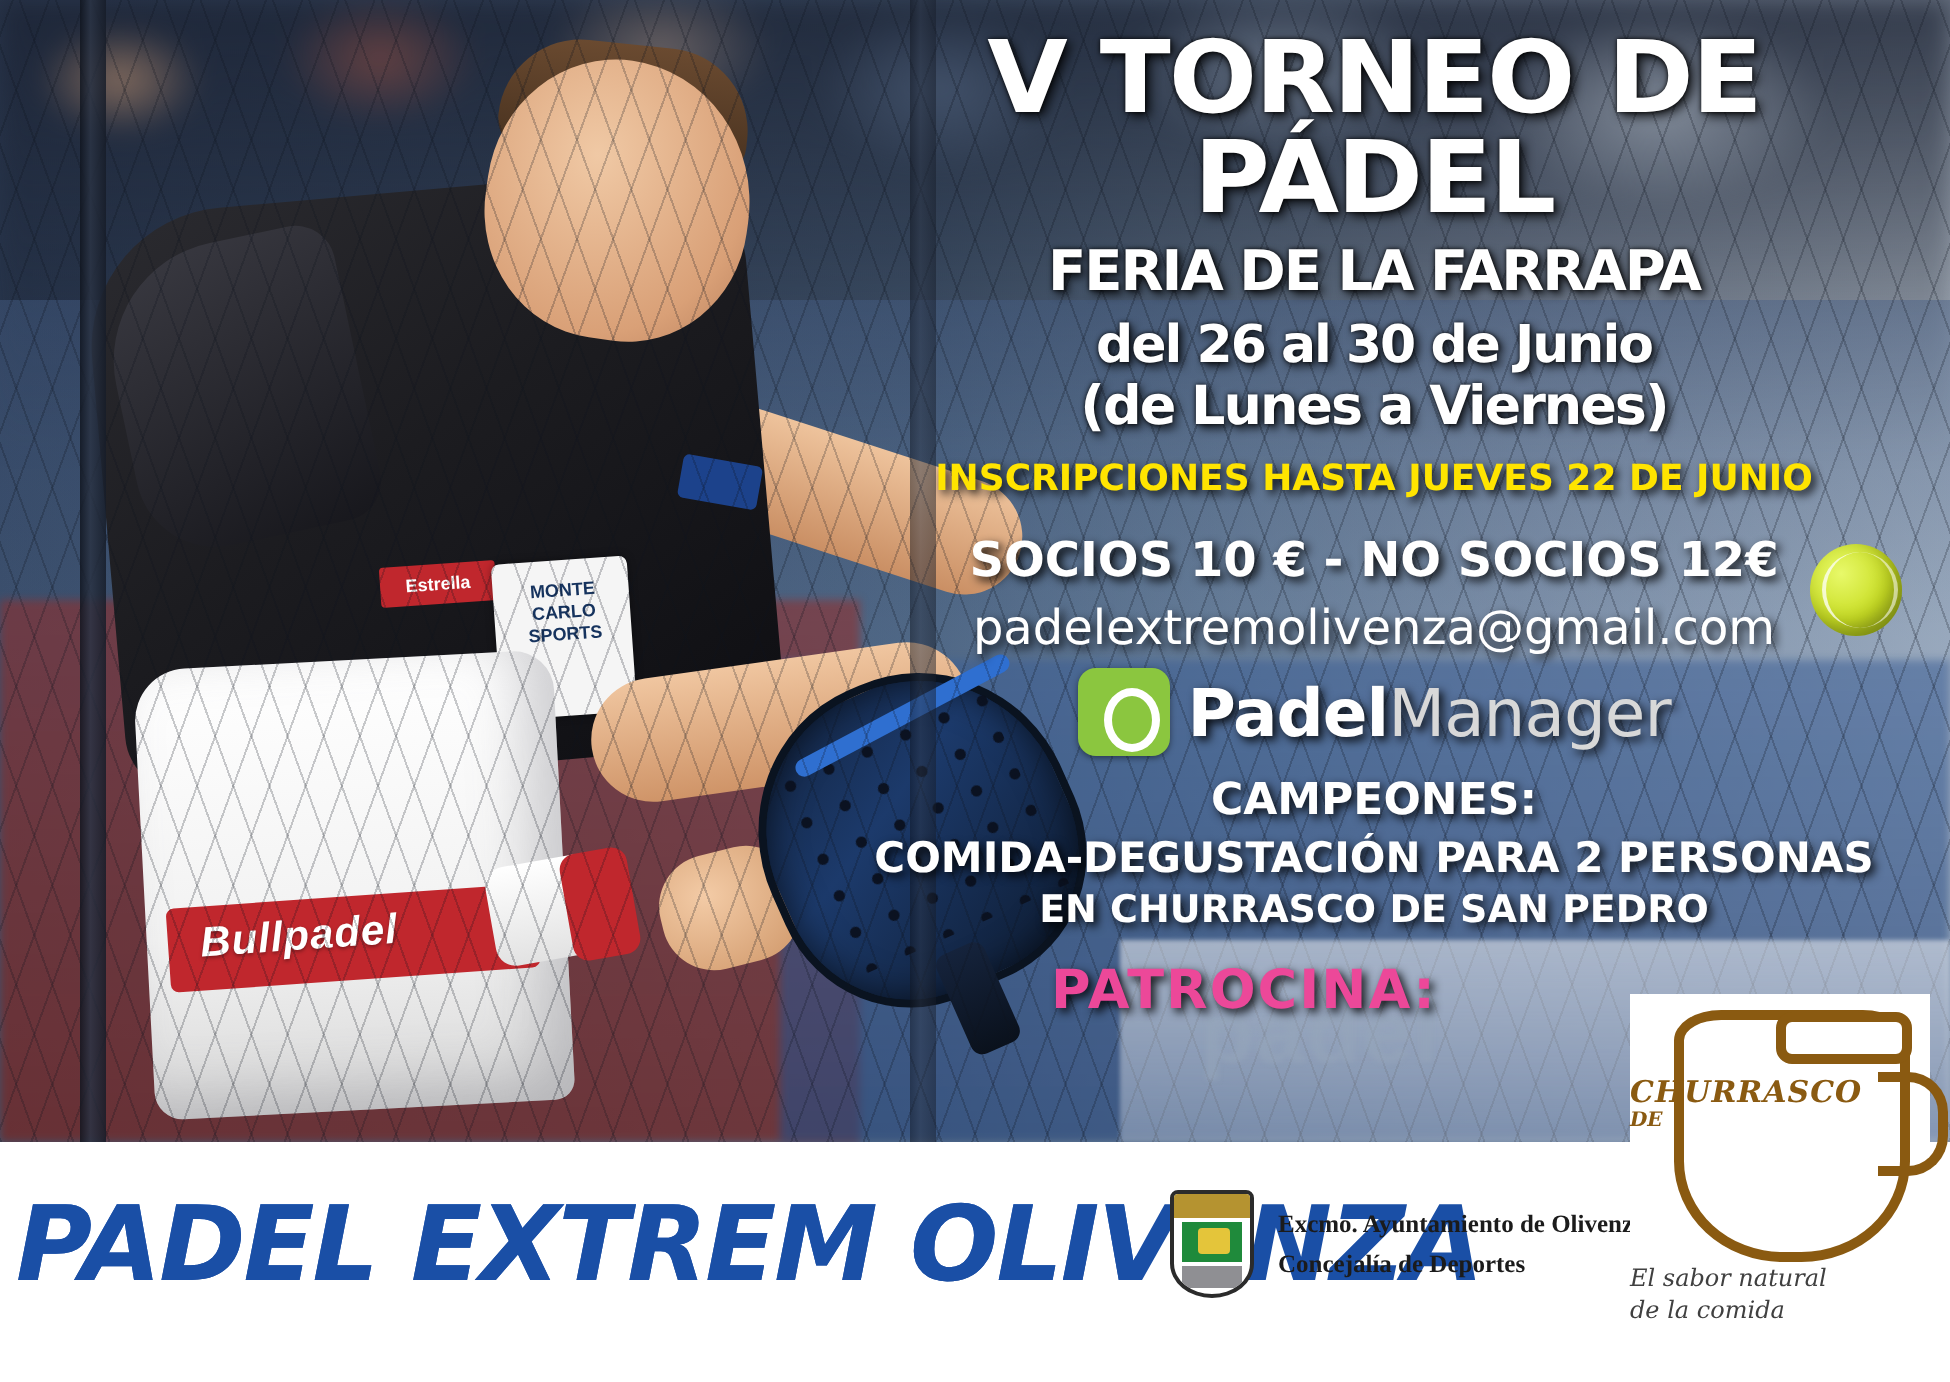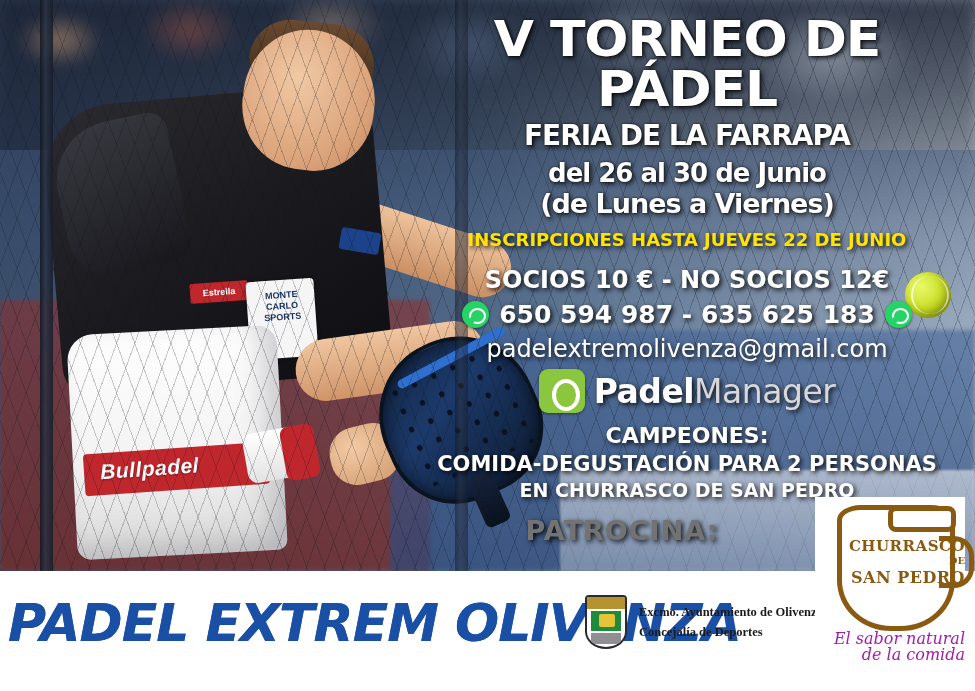--- a/index.html
+++ b/index.html
@@ -317,21 +317,21 @@
     margin-top: 4px; font-size: 21px; font-weight: 700; color: #ffffff;
     font-family: "DejaVu Sans", sans-serif;
     text-shadow: 2px 2px 5px rgba(0,0,0,.9);
   }
   .t9 {
     margin-top: 3px; font-size: 19px; font-weight: 700; color: #ffffff;
     font-family: "DejaVu Sans", sans-serif;
     text-shadow: 2px 2px 5px rgba(0,0,0,.9);
   }
   .t10 {
-    margin-top: 14px; font-size: 27px; font-weight: 700; color: #737373;
+    margin-top: 14px; font-size: 27px; font-weight: 700; color: #ec4899;
     font-family: "DejaVu Sans", sans-serif;
     letter-spacing: 1px;
     text-shadow: 2px 2px 5px rgba(0,0,0,.9);
     padding-right: 130px;
   }
 
   
   .churrasco {
     position: absolute;
     right: 10px;
@@ -353,30 +353,30 @@
   }
   .ch-lid {
     position: absolute; left: 46px; top: -4px; width: 58px; height: 16px;
     border: 5px solid #8a5a11; border-radius: 8px; background: #fff;
   }
   .ch-handle {
     position: absolute; right: -24px; top: 26px; width: 30px; height: 42px;
     border: 5px solid #8a5a11; border-left: none; border-radius: 0 20px 20px 0;
   }
   .ch-word {
-    position: absolute; width: 100%; text-align: right;
-    color: #8a5a11; font-family: "DejaVu Serif", serif; font-weight: 700;
+    position: absolute; width: 100%; text-align: left;
+    color: #8a5a11; font-family: "DejaVu Serif", serif; font-weight: 700; font-style: italic;
   }
   .ch-w1 { top: 40px; font-size: 15px; letter-spacing: .5px; }
   .ch-w2 { top: 58px; font-size: 10px; }
   .ch-w3 { top: 71px; font-size: 16px; letter-spacing: .5px; }
   .ch-slogan {
     position: absolute; left: 0; right: 0; top: 134px;
-    text-align: right; color: #a21caf;
-    font-family: "DejaVu Serif", serif; font-style: italic; font-size: 16px;
+    text-align: left; color: #404040;
+    font-family: "DejaVu Serif", serif; font-style: italic; font-size: 12px;
     line-height: 16px;
   }
 
   
   .bottom {
     position: absolute;
     left: 0; top: 571px;
     width: 975px; height: 120px;
     background: #ffffff;
   }
@@ -487,25 +487,20 @@
   </div>
 
   <div class="textblock">
     <div class="ttl t1">V TORNEO DE PÁDEL</div>
     <div class="ttl t2">FERIA DE LA FARRAPA</div>
     <div class="ttl t3">del 26 al 30 de Junio</div>
     <div class="ttl t4">(de Lunes a Viernes)</div>
     <div class="t5">INSCRIPCIONES HASTA JUEVES 22 DE JUNIO</div>
     <div class="t6">SOCIOS 10 € - NO SOCIOS 12€</div>
 
-    <div class="phones">
-      <span class="wa"></span>
-      <span class="phone-text">650 594 987 - 635 625 183</span>
-      <span class="wa"></span>
-    </div>
 
     <div class="mail">padelextremolivenza@gmail.com</div>
 
     <div class="pm">
       <span class="pm-mark"></span>
       <span class="pm-txt"><span>Padel</span><span class="light">Manager</span></span>
     </div>
 
     <div class="t7">CAMPEONES:</div>
     <div class="t8">COMIDA-DEGUSTACIÓN PARA 2 PERSONAS</div>
@@ -514,21 +509,20 @@
   </div>
 
   <div class="churrasco">
     <div class="ch-inner">
       <div class="ch-jar">
         <div class="ch-lid"></div>
         <div class="ch-handle"></div>
       </div>
       <div class="ch-word ch-w1">CHURRASCO</div>
       <div class="ch-word ch-w2">DE</div>
-      <div class="ch-word ch-w3">SAN PEDRO</div>
       <div class="ch-slogan">
         <span>El sabor natural</span><br>
         <span>de la comida</span>
       </div>
     </div>
   </div>
 
   <div class="bottom">
     <div class="brand">PADEL EXTREM OLIVENZA</div>
 

